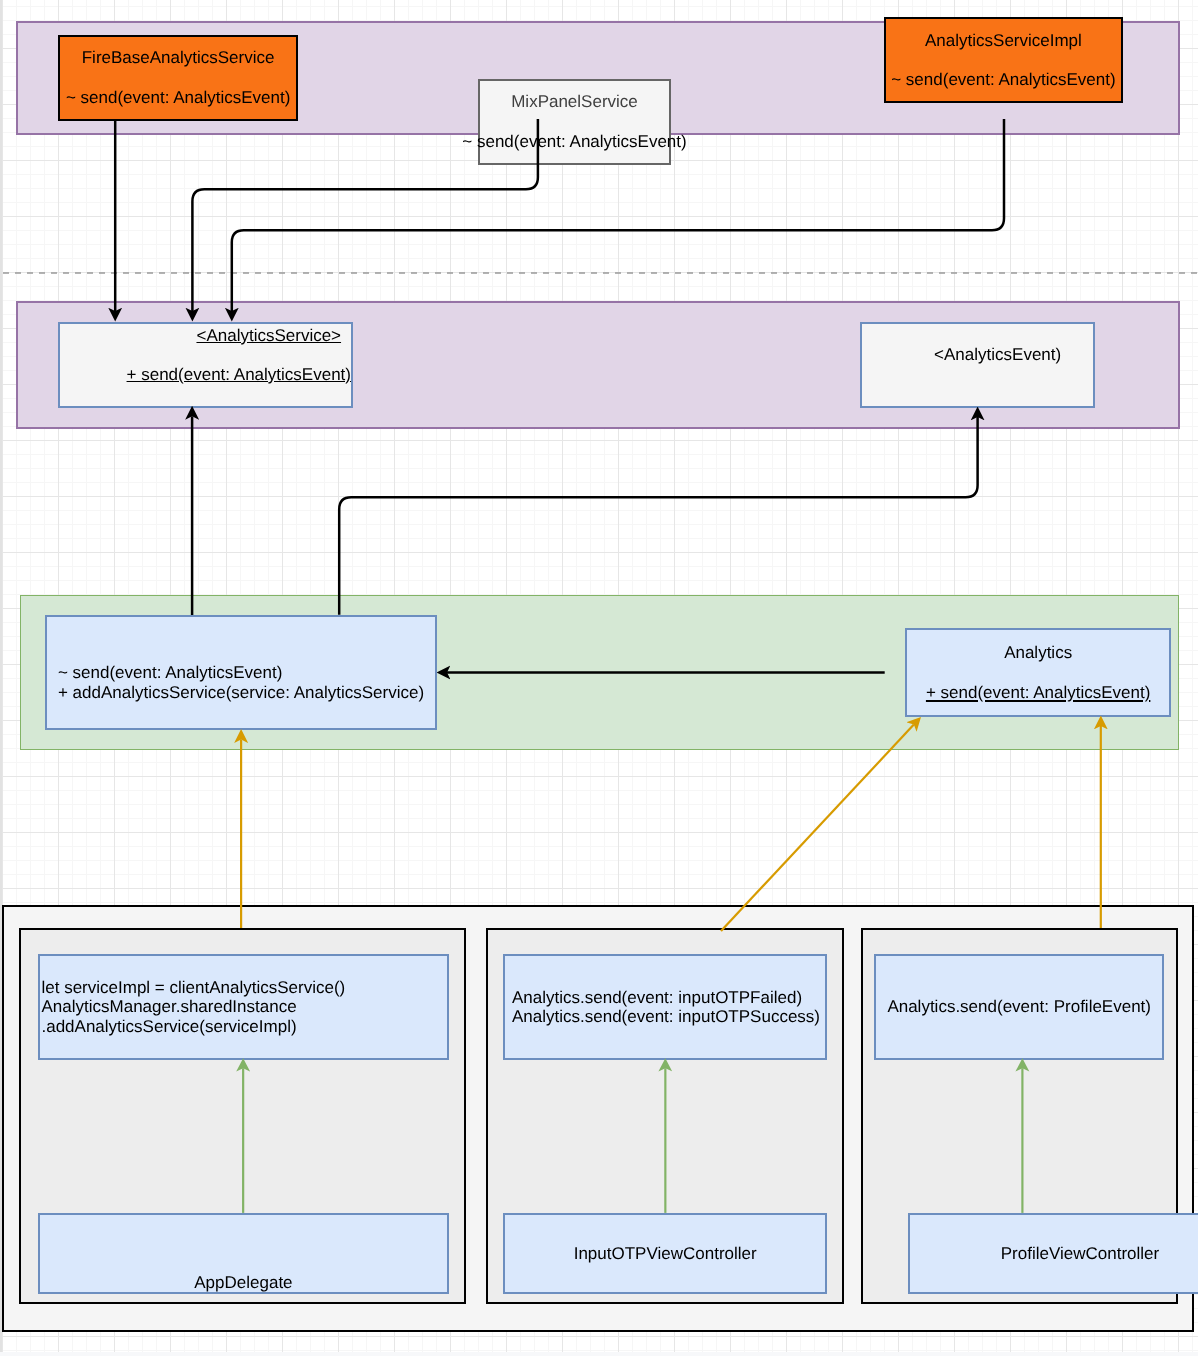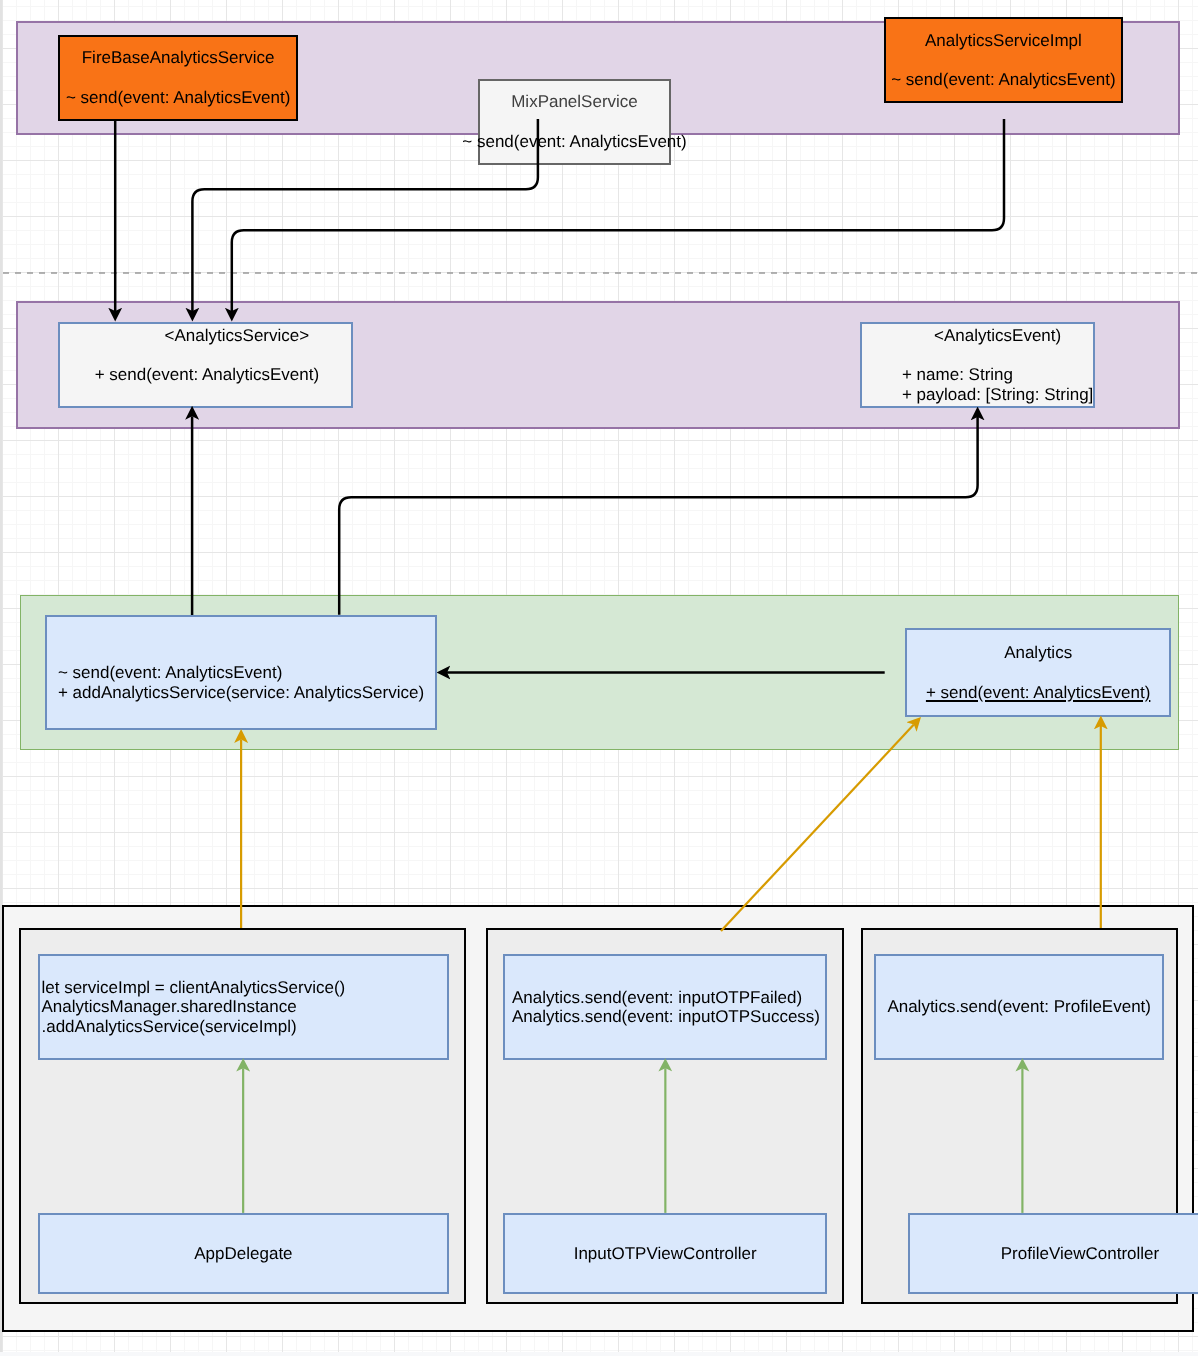--- a/index.html
+++ b/index.html
@@ -23,21 +23,21 @@
 .node.black2{background:#f97316;border:2.4px solid #000;}
 .node.gray1{background:#f5f5f5;border:2px solid #666666;}
 .node.blue1{background:#f5f5f5;border:2px solid #6c8ebf;}
 .node.bluefill{background:#dae8fc;border:2px solid #6c8ebf;}
 .tblock{font-size:17px;line-height:19.7px;color:#000;white-space:pre;text-align:left;position:relative;top:0.35px;}
 .tblock .t{display:block;text-align:center;}
 .gray-title .t{color:#404040;}
 .tblock .u{text-decoration:underline;text-underline-offset:1.6px;text-decoration-thickness:1.5px;}
 .node.codebox{justify-content:flex-start;padding-left:1.6px;}
 .node.classbox .tblock{text-align:center;}
-.node.leftbody{justify-content:center;padding-left:3px;}
+.node.leftbody{justify-content:flex-end;padding-left:3px;text-decoration:underline;}
 .node.leftbody .t{position:relative;left:30px;}
 .frame-outer{position:absolute;box-sizing:border-box;background:#f5f5f5;border:2.4px solid #000;}
 .frame-inner{position:absolute;box-sizing:border-box;background:#ededed;border:2.4px solid #000;}
 svg.edges{position:absolute;left:0;top:0;width:1198px;height:1356px;overflow:visible;pointer-events:none;}
 </style>
 </head>
 <body>
 
 <div id="grid"></div>
 <div id="page-edge-left"></div>
@@ -58,22 +58,21 @@
 <div class="node black2" style="left:883.9px;top:17px;width:239.1px;height:86px;">
   <div class="tblock"><span class="t">AnalyticsServiceImpl</span><span class="t">​</span><span>~ send(event: AnalyticsEvent)</span></div>
 </div>
 
 <div class="node blue1 leftbody" style="left:57.8px;top:321.5px;width:295.2px;height:86.4px;">
   <div class="tblock"><span class="t">&lt;AnalyticsService&gt;</span><span class="t">​</span><span>+ send(event: AnalyticsEvent)</span><span>
 ​</span></div>
 </div>
 
 <div class="node blue1" style="left:860.3px;top:321.5px;width:234.7px;height:86.4px;padding-left:40px;">
-  <div class="tblock"><span class="t">&lt;AnalyticsEvent)</span><span class="t">​</span><span>+ name: String
-+ payload: [String: String]</span></div>
+  <div class="tblock"><span class="t">&lt;AnalyticsEvent)</span><span class="t">​</span></div>
 </div>
 
 <div class="node bluefill" style="left:45px;top:614.8px;width:392px;height:115.5px;">
   <div class="tblock"><span class="t">​</span><span>~ send(event: AnalyticsEvent)
 + addAnalyticsService(service: AnalyticsService)</span></div>
 </div>
 
 <div class="node bluefill" style="left:905px;top:627.7px;width:266.3px;height:89.5px;">
   <div class="tblock"><span class="t">Analytics</span><span class="t">​</span><span class="u">+ send(event: AnalyticsEvent)</span></div>
 </div>
@@ -90,21 +89,21 @@
 .addAnalyticsService(serviceImpl)</div>
 </div>
 <div class="node bluefill codebox" style="left:503px;top:954px;width:324.4px;height:106px;justify-content:center;">
   <div class="tblock">Analytics.send(event: inputOTPFailed)
 Analytics.send(event: inputOTPSuccess)</div>
 </div>
 <div class="node bluefill" style="left:873.9px;top:954px;width:290.6px;height:106px;">
   <div class="tblock">Analytics.send(event: ProfileEvent)</div>
 </div>
 
-<div class="node bluefill classbox" style="left:37.9px;top:1212.9px;width:411.1px;height:81.1px;">
+<div class="node bluefill classbox" style="left:37.9px;top:1212.9px;width:411.1px;height:81.1px;align-items:flex-end;">
   <div class="tblock">AppDelegate</div>
 </div>
 <div class="node bluefill classbox" style="left:503px;top:1212.9px;width:324.4px;height:81.1px;">
   <div class="tblock">InputOTPViewController</div>
 </div>
 <div class="node bluefill classbox" style="left:908px;top:1212.9px;width:344px;height:81.1px;">
   <div class="tblock">ProfileViewController</div>
 </div>
 
 <svg class="edges" viewBox="0 0 1198 1356" width="1198" height="1356">

